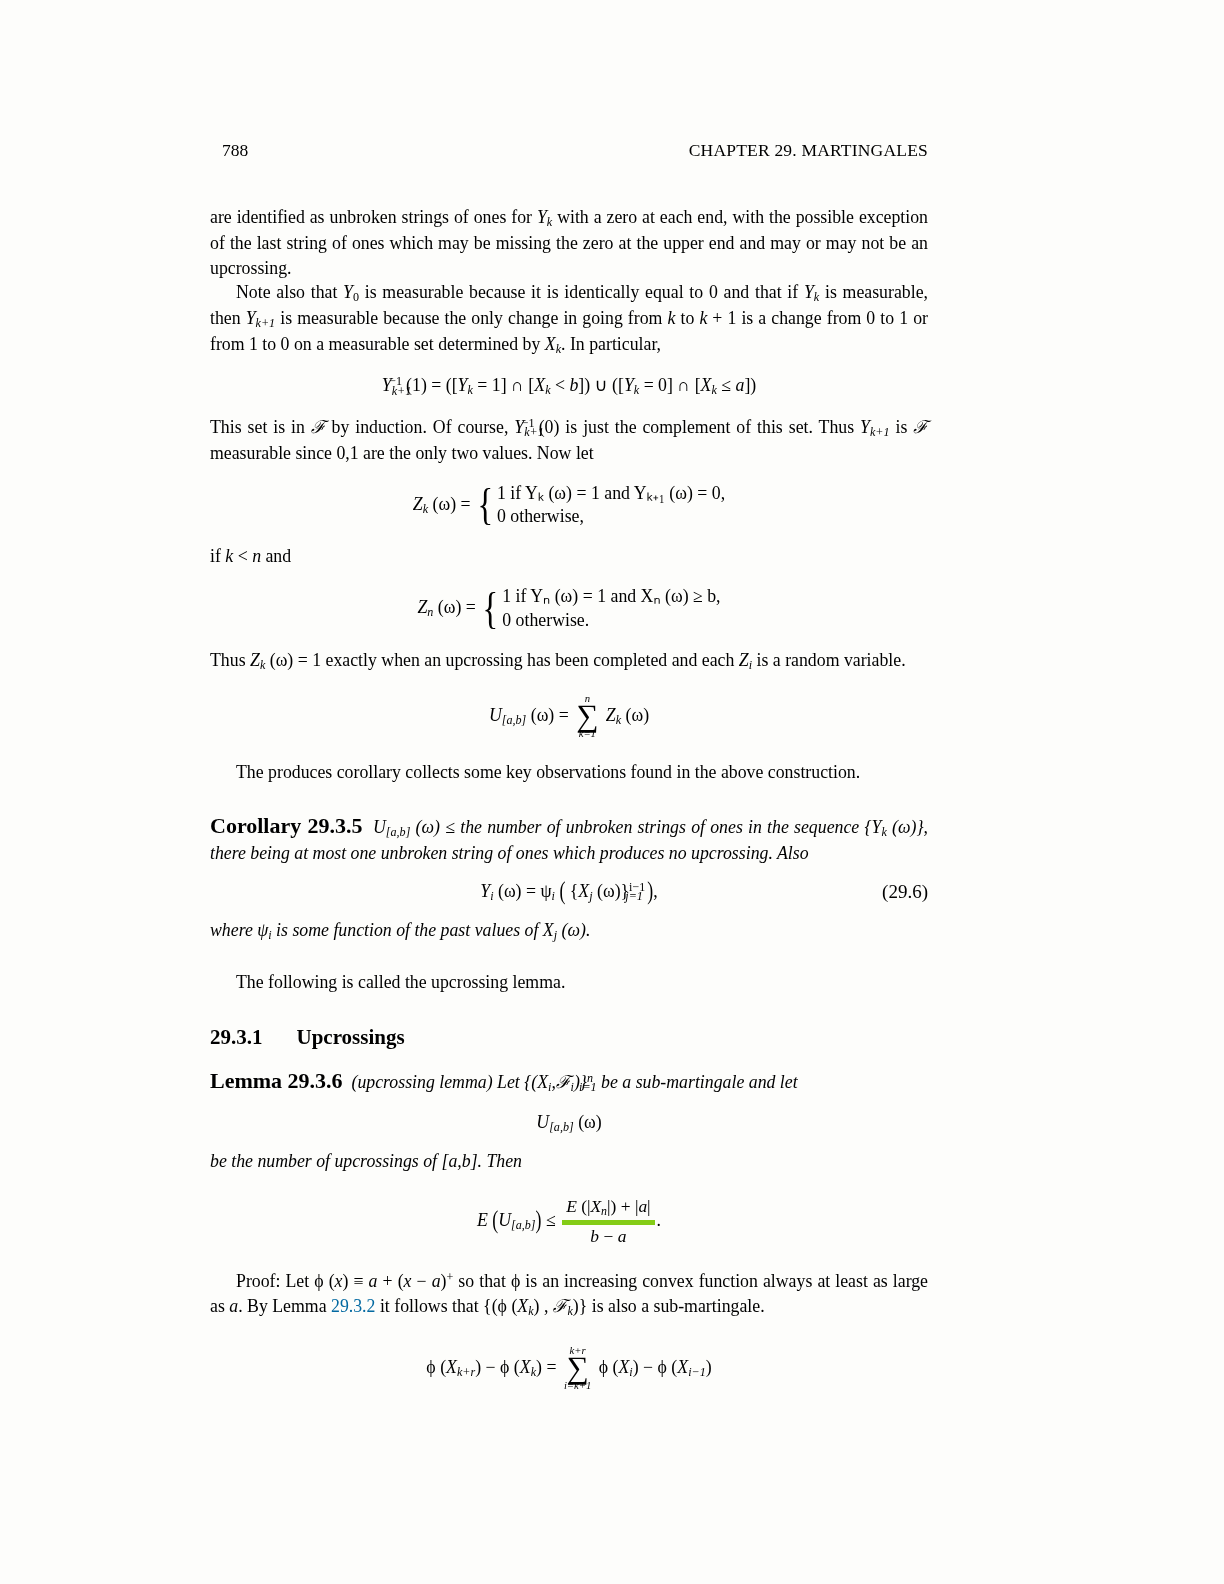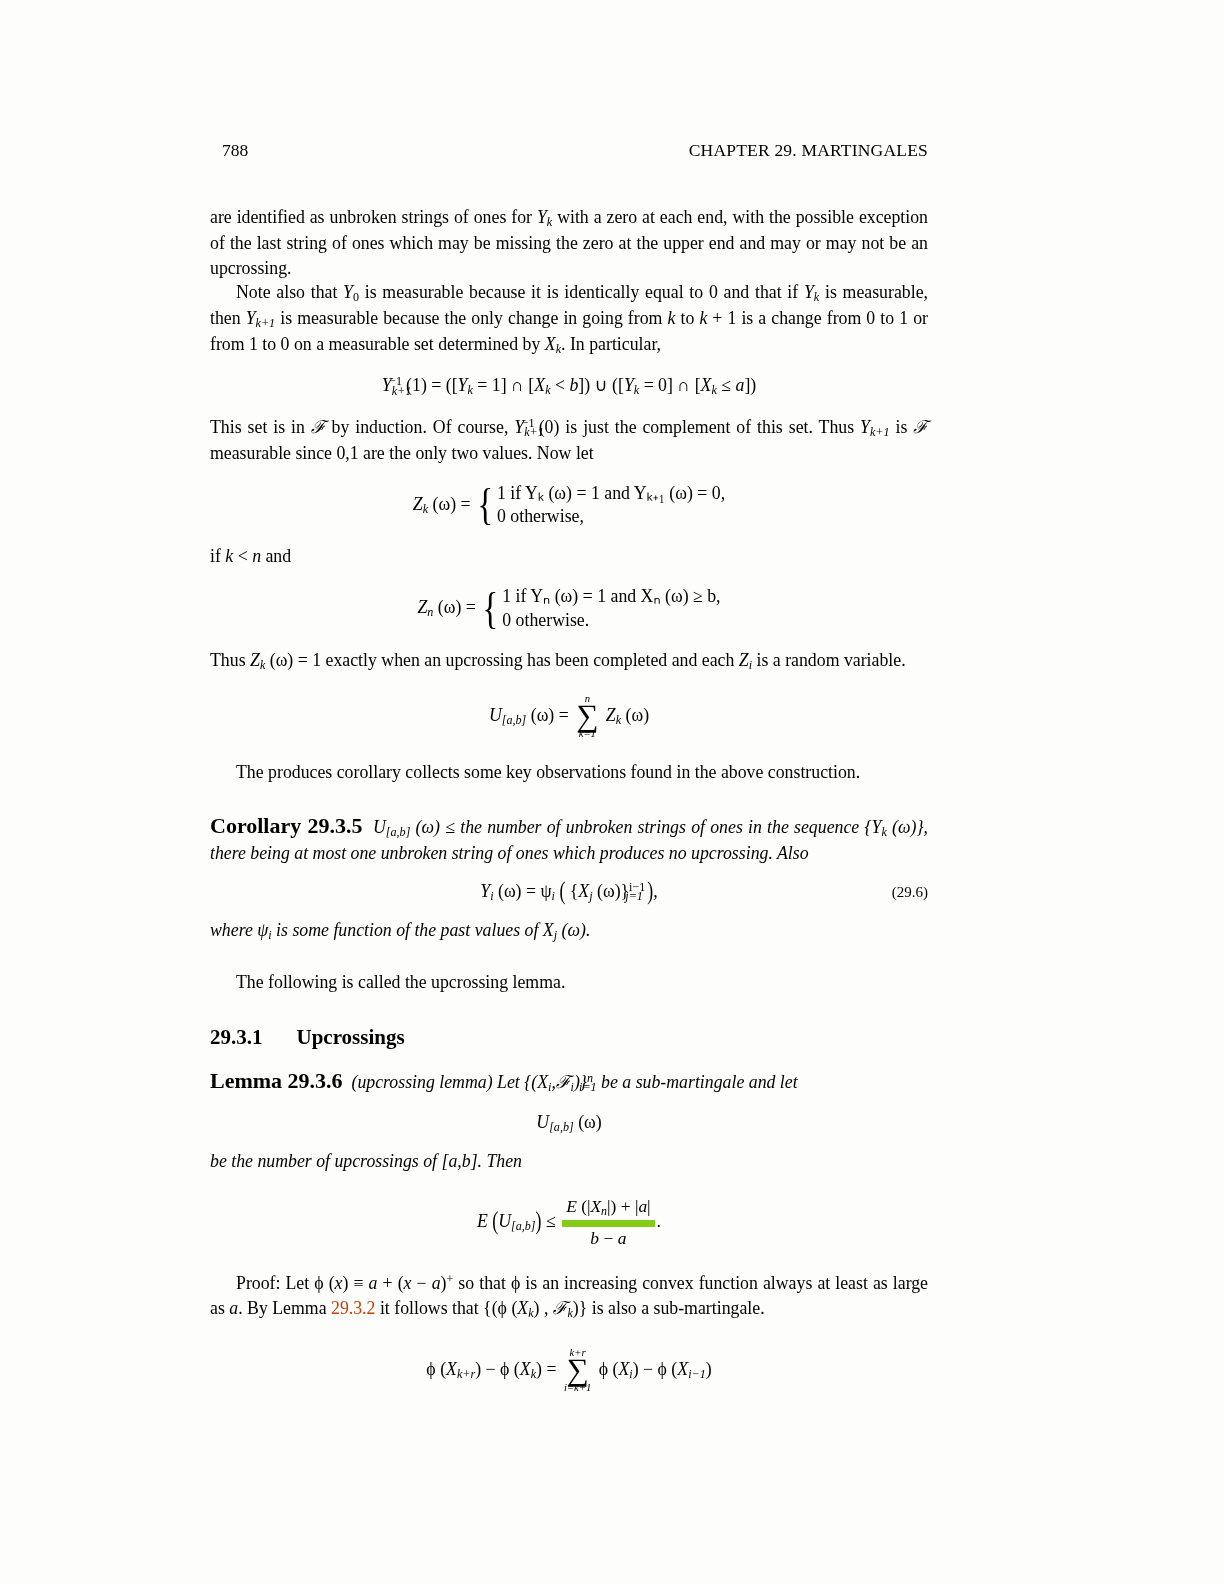--- a/index.html
+++ b/index.html
@@ -53,21 +53,21 @@
     text-align: center;
     font-size: 17.8px;
     margin: 16px 0 16px 0;
     position: relative;
   }
   .eq-num {
     position: absolute;
     right: 0;
     top: 50%;
     transform: translateY(-50%);
-    font-size: 15px;
+    font-size: 19px;
   }
   .it { font-style: italic; }
   .bf { font-weight: normal; }
   .mi { font-style: italic; }
   sub {
     font-size: 0.68em;
     vertical-align: -0.28em;
   }
   sup {
     font-size: 0.68em;
@@ -76,21 +76,21 @@
   .frac {
     display: inline-block;
     vertical-align: middle;
     text-align: center;
     font-size: 0.98em;
     margin: 0 2px;
   }
   .frac .num {
     display: block;
     padding: 0 4px 1px 4px;
-    border-bottom: 7px solid #84cc16;
+    border-bottom: 5px solid #84cc16;
   }
   .frac .den {
     display: block;
     padding: 1px 4px 0 4px;
   }
   .bigsum {
     display: inline-block;
     vertical-align: middle;
     text-align: center;
     line-height: 1;
@@ -139,21 +139,21 @@
     margin-top: 26px;
     font-size: 17.8px;
     line-height: 1.38;
     text-align: justify;
   }
   .thm .lab {
     font-weight: bold;
     font-size: 22px;
   }
   .thm .it { font-style: italic; }
-  .link { color: #c2410c; }
+  .link { color: #0369a1; }
   .tall { display: inline-block; transform: scaleY(1.45); }
 </style>
 </head>
 <body>
 
 <div class="page">
   <div class="content">
 
     <div class="header">
       <span class="page-num">788</span>

